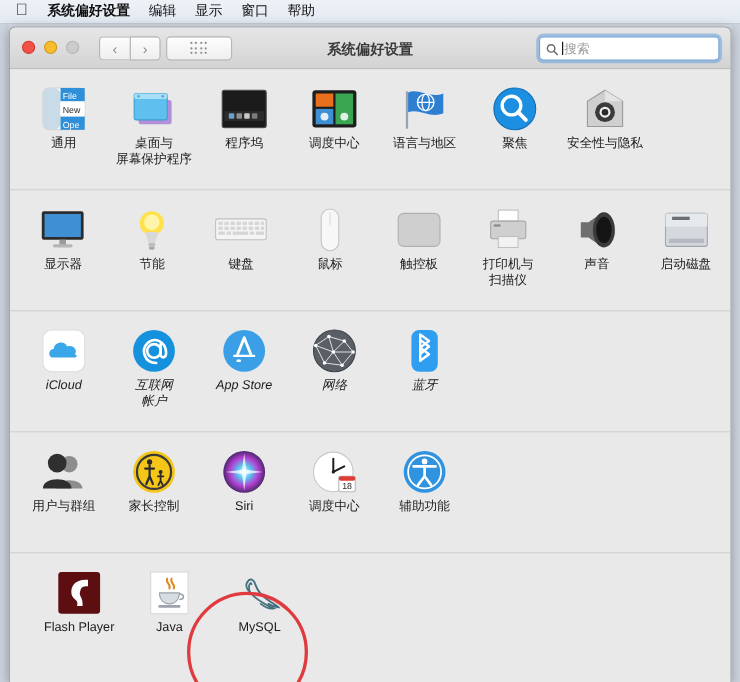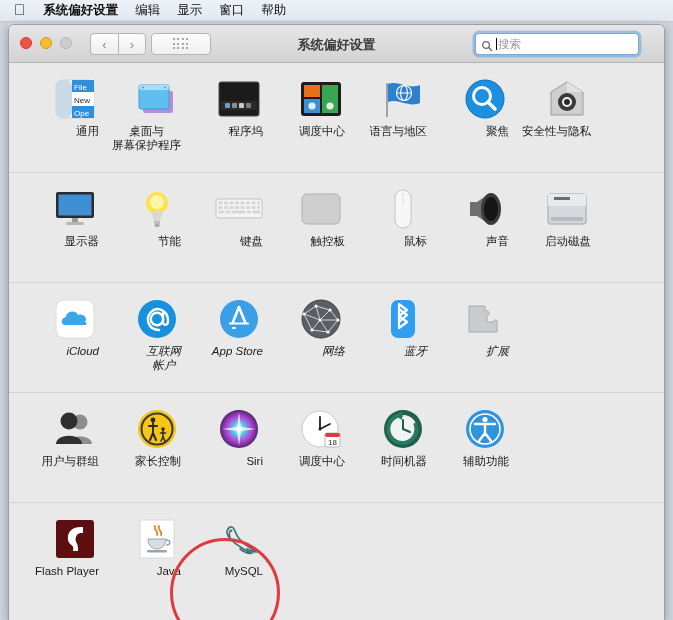--- a/index.html
+++ b/index.html
@@ -130,21 +130,21 @@
     left: 0; right: 0; top: 11px;
     text-align: center;
     font-size: 13px;
     font-weight: bold;
     color: #3a3a3a;
     pointer-events: none;
   }
 
   #searchwrap {
     position: absolute;
-    right: 25px; top: 8px;
+    right: 10px; top: 8px;
     width: 164px; height: 22px;
     border-radius: 4px;
     box-sizing: border-box;
     background: #ffffff;
     border: 1px solid #7aa7d8;
     box-shadow: 0 0 0 2.5px rgba(106,160,220,0.55);
     display: flex;
     align-items: center;
     padding-left: 5px;
   }
@@ -179,21 +179,21 @@
   .row {
     display: flex;
     padding-left: 8px;
     box-sizing: border-box;
   }
   .pref {
     width: 82px;
     padding-top: 12px;
     display: flex;
     flex-direction: column;
-    align-items: flex-end;
+    align-items: center;
     box-sizing: border-box;
   }
   .glyph {
     width: 48px; height: 48px;
     position: relative;
     display: flex;
     align-items: center;
     justify-content: center;
   }
   .glyph svg { display: block; }
@@ -451,37 +451,49 @@
                     <rect x="32" y="15.5" width="4" height="3"></rect>
                   <rect x="37.5" y="15.5" width="7.5" height="3"></rect>
                 </g>
               </svg>
             </div>
             <div class="label">键盘</div>
           </div>
 
           <div class="pref">
             <div class="glyph">
-              <svg width="42" height="34" viewBox="0 0 42 34">
-                <rect x="2" y="2" width="38" height="30" rx="5" fill="#cfcfcf" stroke="#b0b0b0"></rect>
-              </svg>
-            </div>
-            <div class="label">触控板</div>
-          </div>
-
-          <div class="pref">
-            <div class="glyph">
               <svg width="24" height="42" viewBox="0 0 24 42">
                 <rect x="4" y="2" width="16" height="38" rx="8" fill="#f7f7f7" stroke="#c4c4c4"></rect>
                 <line x1="12" y1="5" x2="12" y2="17" stroke="#dcdcdc" stroke-width="1"></line>
               </svg>
             </div>
             <div class="label">鼠标</div>
           </div>
 
+          <div class="pref">
+            <div class="glyph">
+              <svg width="42" height="34" viewBox="0 0 42 34">
+                <rect x="2" y="2" width="38" height="30" rx="5" fill="#cfcfcf" stroke="#b0b0b0"></rect>
+              </svg>
+            </div>
+            <div class="label">触控板</div>
+          </div>
+
+          <div class="pref">
+            <div class="glyph">
+              <svg width="40" height="40" viewBox="0 0 40 40">
+                <rect x="11" y="2" width="18" height="10" fill="#ffffff" stroke="#c0c0c0"></rect>
+                <rect x="4" y="12" width="32" height="16" rx="2" fill="#cfcfcf" stroke="#a8a8a8"></rect>
+                <rect x="11" y="26" width="18" height="10" fill="#f2f2f2" stroke="#c0c0c0"></rect>
+                <rect x="7" y="15" width="6" height="2" fill="#8a8a8a"></rect>
+              </svg>
+            </div>
+            <div class="label">打印机与
+扫描仪</div>
+          </div>
 
           <div class="pref">
             <div class="glyph">
               <svg width="42" height="38" viewBox="0 0 42 38">
                 <path d="M6 12 L13 12 L26 3 L26 35 L13 26 L6 26 Z" fill="#6f6f6f"></path>
                 <ellipse cx="27" cy="19" rx="10" ry="16" fill="#3a3a3a"></ellipse>
                 <ellipse cx="27" cy="19" rx="7" ry="12" fill="#151515"></ellipse>
               </svg>
             </div>
             <div class="label">声音</div>
@@ -568,28 +580,20 @@
             <div class="glyph">
               <svg width="32" height="42" viewBox="0 0 32 42">
                 <rect x="4" y="2" width="24" height="38" rx="7" fill="#2f9ef0"></rect>
                 <path d="M12 11 L20 17 L12 24 L12 6 L20 12 L12 18" fill="none" stroke="#ffffff" stroke-width="2.2" stroke-linejoin="round"></path>
                 <path d="M12 18 L20 24 L12 30 L12 18" fill="none" stroke="#ffffff" stroke-width="2.2" stroke-linejoin="round"></path>
               </svg>
             </div>
             <div class="label">蓝牙</div>
           </div>
 
-          <div class="pref">
-            <div class="glyph">
-              <svg width="44" height="38" viewBox="0 0 44 38">
-                <path d="M6 6 L22 6 L22 11 C26 9, 28 15, 24 16 L24 22 L30 22 C32 18, 36 21, 34 24 L34 32 L6 32 Z" fill="#c9cbcd" stroke="#a9abad"></path>
-              </svg>
-            </div>
-            <div class="label">扩展</div>
-          </div>
 
 
         </div>
       </div>
 
       <div class="section" style="height:110px;">
         <div class="row">
 
           <div class="pref">
             <div class="glyph">
@@ -643,50 +647,37 @@
                 <line x1="20" y1="21" x2="30" y2="16" stroke="#1d1d1d" stroke-width="1.8" stroke-linecap="round"></line>
                 <circle cx="20" cy="21" r="1.5" fill="#1d1d1d"></circle>
                 <rect x="25" y="25" width="15" height="14" rx="2" fill="#ffffff" stroke="#b8b8b8"></rect>
                 <rect x="25" y="25" width="15" height="4" rx="2" fill="#e03b36"></rect>
                 <text x="32.5" y="36.5" font-size="8" text-anchor="middle" fill="#2a2a2a" font-family="Liberation Sans, sans-serif">18</text>
               </svg>
             </div>
             <div class="label">调度中心</div>
           </div>
 
-          <div class="pref">
-            <div class="glyph">
-              <svg width="42" height="42" viewBox="0 0 42 42">
-                <circle cx="21" cy="21" r="19" fill="#1f5f4d"></circle>
-                <circle cx="21" cy="21" r="14" fill="#f0f5f2"></circle>
-                <path d="M21 7 A14 14 0 1 0 33 15" fill="none" stroke="#2a7a62" stroke-width="4"></path>
-                <polygon points="20,3 20,12 13,7.5" fill="#2a7a62"></polygon>
-                <line x1="21" y1="21" x2="21" y2="12" stroke="#1f5f4d" stroke-width="2" stroke-linecap="round"></line>
-                <line x1="21" y1="21" x2="28" y2="24" stroke="#1f5f4d" stroke-width="2" stroke-linecap="round"></line>
-              </svg>
-            </div>
-            <div class="label">时间机器</div>
-          </div>
 
           <div class="pref">
             <div class="glyph">
               <svg width="42" height="42" viewBox="0 0 42 42">
                 <circle cx="21" cy="21" r="19" fill="#2f93e0"></circle>
                 <circle cx="21" cy="21" r="15" fill="none" stroke="#ffffff" stroke-width="1.6"></circle>
                 <circle cx="21" cy="11.5" r="2.6" fill="#ffffff"></circle>
                 <path d="M11 16 L31 16 M21 16 L21 25 M21 25 L15 33 M21 25 L27 33" stroke="#ffffff" stroke-width="2.4" stroke-linecap="round" fill="none"></path>
               </svg>
             </div>
             <div class="label">辅助功能</div>
           </div>
 
         </div>
       </div>
 
-      <div class="section" style="height:117px;">
+      <div class="section" style="height:117px;padding-left:14px;">
         <div class="row">
 
           <div class="pref">
             <div class="glyph">
               <svg width="42" height="42" viewBox="0 0 42 42">
                 <rect x="2" y="2" width="38" height="38" rx="3" fill="#5c0e11"></rect>
                 <path d="M27 9 C17 9, 13 15, 14 22 C15 28, 21 26, 19 33 L24 33 C25 25, 20 24, 22 19 C23 15, 26 15, 29 15 L29 9 Z" fill="#ffffff"></path>
               </svg>
             </div>
             <div class="label">Flash Player</div>

